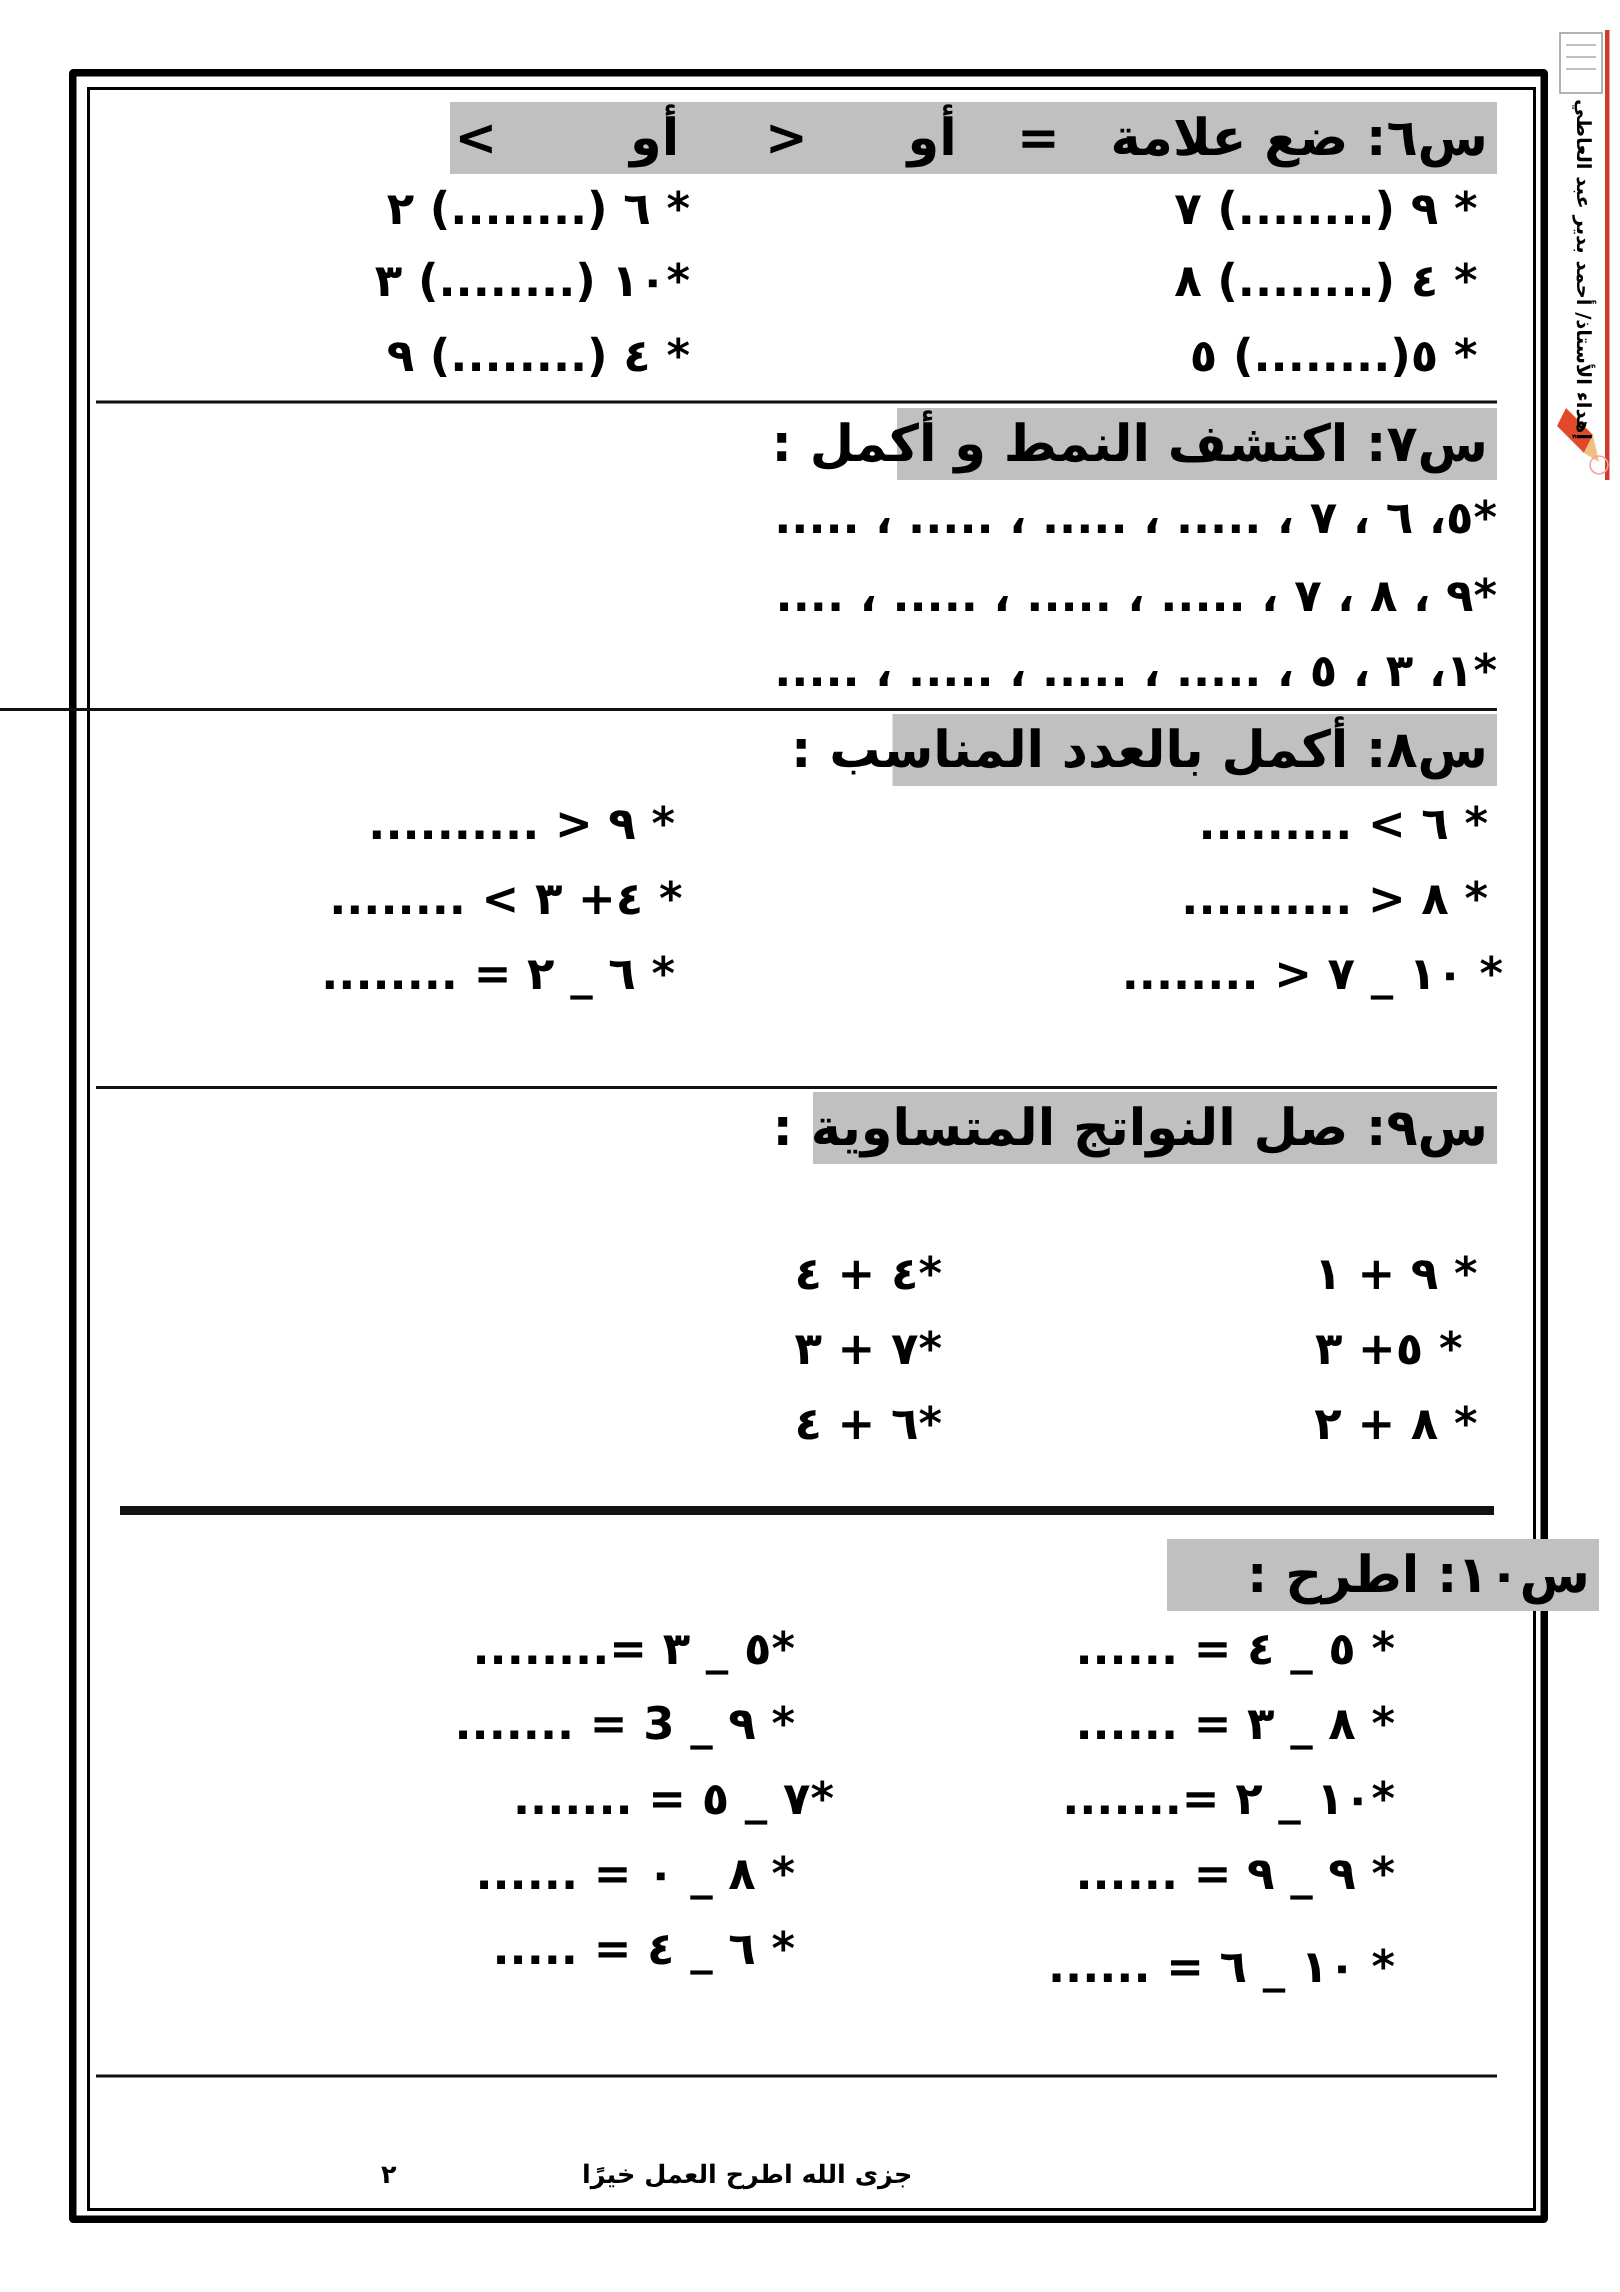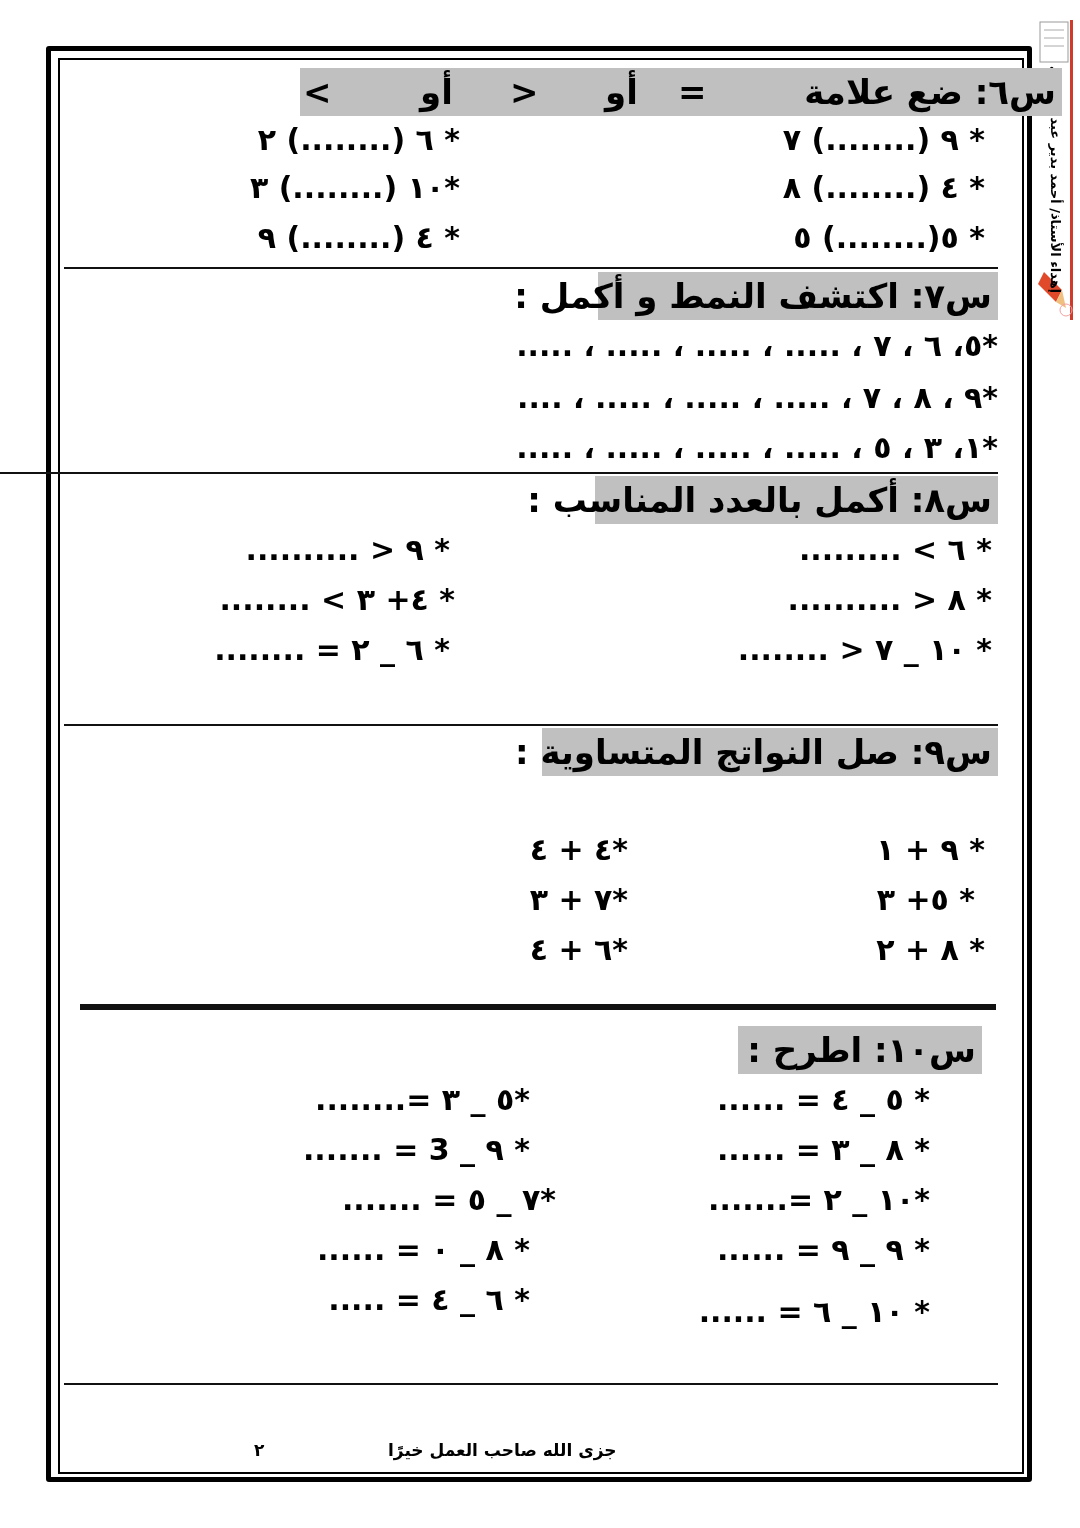--- a/index.html
+++ b/index.html
@@ -46,21 +46,21 @@
     <polygon points="10,262 28,280 22,292 4,274" fill="#e04a2a"></polygon>
     <polygon points="22,292 28,280 32,298" fill="#f0c080"></polygon>
     <circle cx="32" cy="300" r="6" fill="none" stroke="#f3a0a0"></circle>
   </svg>
 </div>
 <div class="side-text">إهداء الأستاذ/ أحمد بدير عبد العاطي</div>
 
 <div class="frame-outer"></div>
 <div class="frame-inner"></div>
 
-<div class="qhead" style="left:300px; top:68px; width:762px;">
+<div class="qhead" style="left:300px; top:68px; width:698px;">
   <span>س٦: ضع علامة</span>
 </div>
 <div class="signs" style="left:678px; top:68px;">=</div>
 <div class="signs" style="left:605px; top:68px;">أو</div>
 <div class="signs" style="left:510px; top:68px;">&gt;</div>
 <div class="signs" style="left:420px; top:68px;">أو</div>
 <div class="signs" style="left:303px; top:68px;">&lt;</div>
 
 <div class="row" style="right:95px; top:120px;">* ٩ (........) ٧</div>
 <div class="row" style="right:95px; top:168px;">* ٤ (........) ٨</div>
@@ -78,49 +78,49 @@
 <div class="row" style="right:82px; top:378px;">*٩ ، ٨ ، ٧ ، ..... ، ..... ، ..... ، ....</div>
 <div class="row" style="right:82px; top:428px;">*١، ٣ ، ٥ ، ..... ، ..... ، ..... ، .....</div>
 
 <div class="hline" style="left:0px; top:472px; width:998px; height:2px;"></div>
 
 <div class="qhead" style="left:595px; top:476px; width:403px;">
   <span>س٨:  أكمل بالعدد المناسب :</span>
 </div>
 <div class="row" style="right:88px; top:530px;">* ٦ &gt;  .........</div>
 <div class="row" style="right:88px; top:580px;">* ٨ &lt; ..........</div>
-<div class="row" style="right:88px; top:630px;">* ١٠ _ ٧ &lt; ........</div>
+<div class="row" style="right:78px; top:630px;">* ١٠ _ ٧ &lt; ........</div>
 <div class="row" style="right:630px; top:530px;">* ٩ &lt; ..........</div>
 <div class="row" style="right:625px; top:580px;">*  ٤+ ٣ &gt; ........</div>
 <div class="row" style="right:630px; top:630px;">* ٦ _ ٢ = ........</div>
 
 <div class="hline" style="left:64px; top:724px; width:934px; height:2px;"></div>
 
 <div class="qhead" style="left:542px; top:728px; width:456px;">
   <span>س٩:  صل  النواتج  المتساوية :</span>
 </div>
 <div class="row" style="right:95px; top:830px;margin-left:19px;">* ٩ + ١</div>
 <div class="row" style="right:105px; top:880px;">*  ٥+ ٣</div>
 <div class="row" style="right:95px; top:930px;">*  ٨ + ٢</div>
 <div class="row" style="right:452px; top:830px;">*٤ + ٤</div>
 <div class="row" style="right:452px; top:880px;">*٧ + ٣</div>
 <div class="row" style="right:452px; top:930px;">*٦ + ٤</div>
 
 <div class="hline" style="left:80px; top:1004px; width:916px; height:6px;"></div>
 
-<div class="qhead" style="left:738px; top:1026px; width:244px;">
+<div class="qhead" style="left:778px; top:1026px; width:288px;">
   <span>س١٠:    اطرح :</span>
 </div>
 <div class="row" style="right:150px; top:1080px;">*  ٥ _ ٤ = ......</div>
 <div class="row" style="right:150px; top:1130px;">*  ٨ _ ٣ = ......</div>
 <div class="row" style="right:150px; top:1180px;">*١٠ _ ٢ =.......</div>
 <div class="row" style="right:150px; top:1230px;">* ٩ _ ٩   = ......</div>
 <div class="row" style="right:150px; top:1280px;margin-top:12px;">* ١٠ _ ٦ = ......</div>
 <div class="row" style="right:550px; top:1080px;">*٥ _ ٣ =........</div>
 <div class="row" style="right:550px; top:1130px;">* ٩ _ 3 = .......</div>
 <div class="row" style="right:524px; top:1180px;">*٧ _ ٥ = .......</div>
 <div class="row" style="right:550px; top:1230px;">* ٨ _ ٠ = ......</div>
 <div class="row" style="right:550px; top:1280px;">*  ٦ _ ٤ = .....</div>
 
 <div class="hline" style="left:64px; top:1383px; width:934px; height:2px;"></div>
 
-<div class="footer-text" style="left:388px; top:1440px;">جزى الله صاحب العمل خيرًا</div>
+<div class="footer-text" style="left:388px; top:1440px;">جزى الله اطرح العمل خيرًا</div>
 <div class="footer-text" style="left:254px; top:1440px;">٢</div>
 
 </body></html>

